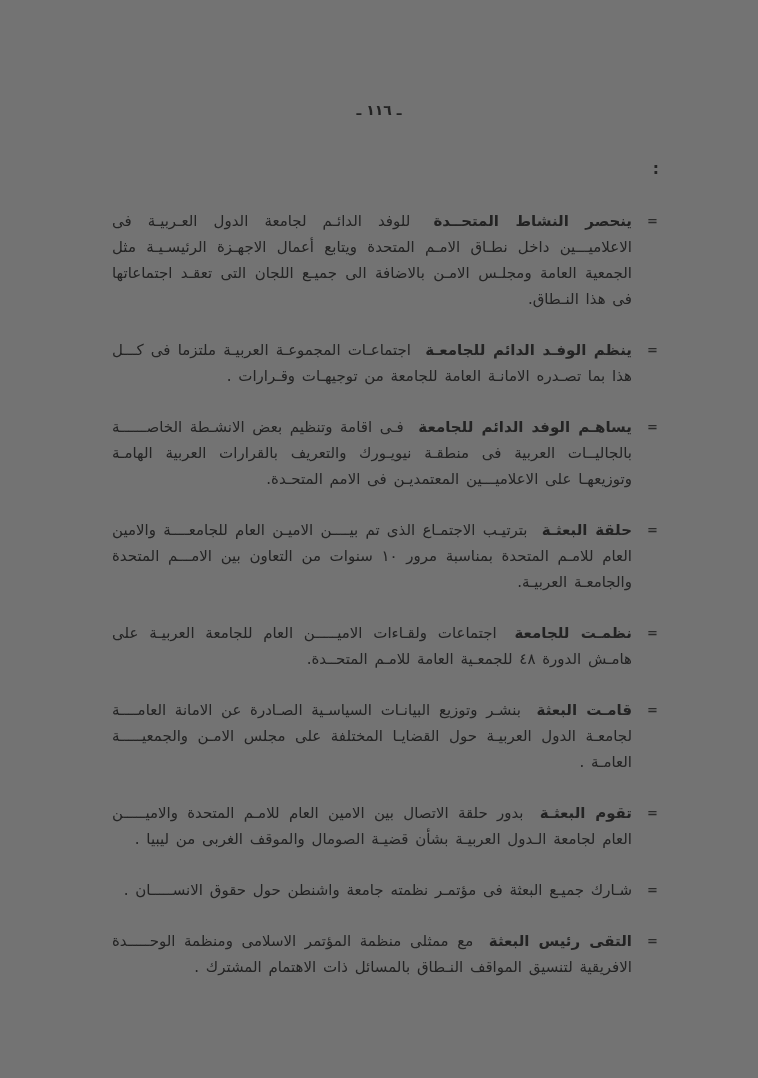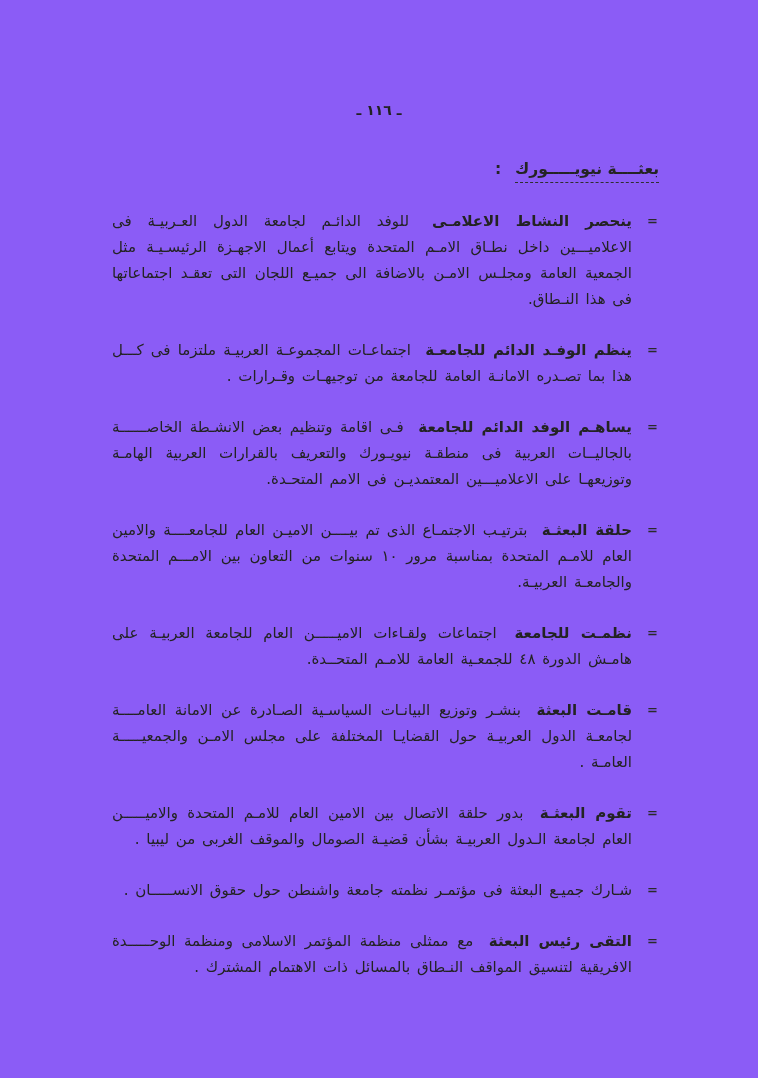--- a/index.html
+++ b/index.html
@@ -8,21 +8,21 @@
     height: 1078px;
     background: #fbfbf8;
     font-family: "DejaVu Sans", sans-serif;
     color: #1f1f1f;
     overflow: hidden;
   }
   .sheet {
     position: relative;
     width: 758px;
     height: 1078px;
-    background: #8b5cf6;
+    background: #737373;
   }
   .page-number {
     position: absolute;
     top: 102px;
     left: 0;
     width: 100%;
     text-align: center;
     direction: rtl;
     font-size: 14px;
     font-weight: bold;
@@ -79,28 +79,27 @@
   .lead:not(:empty) { padding-left: 7px; }
 </style>
 </head>
 <body>
 
 <div class="sheet">
 
   <div class="page-number">ـ ١١٦ ـ</div>
 
   <div class="heading">
-    <span class="heading-text">بعثــــة نيويـــــورك</span>
     <span class="heading-colon">:</span>
   </div>
 
   <div class="items">
   <div class="item">
     <span class="marker">=</span>
-    <p class="body"><b class="lead">ينحصر النشاط الاعلامـى</b><span> للوفد الدائـم لجامعة الدول العـربيـة فى الاعلاميـــين داخل نطـاق الامـم المتحدة ويتابع أعمال الاجهـزة الرئيسـيـة مثل الجمعية العامة ومجلـس الامـن بالاضافة الى جميـع اللجان التى تعقـد اجتماعاتها فى هذا النـطاق.</span></p>
+    <p class="body"><b class="lead">ينحصر النشاط المتحــدة</b><span> للوفد الدائـم لجامعة الدول العـربيـة فى الاعلاميـــين داخل نطـاق الامـم المتحدة ويتابع أعمال الاجهـزة الرئيسـيـة مثل الجمعية العامة ومجلـس الامـن بالاضافة الى جميـع اللجان التى تعقـد اجتماعاتها فى هذا النـطاق.</span></p>
   </div>
 
   <div class="item">
     <span class="marker">=</span>
     <p class="body"><b class="lead">ينظم الوفـد الدائم للجامعـة</b><span> اجتماعـات المجموعـة العربيـة ملتزما فى كـــل هذا بما تصـدره الامانـة العامة للجامعة من توجيهـات وقـرارات .</span></p>
   </div>
 
   <div class="item">
     <span class="marker">=</span>
     <p class="body"><b class="lead">يساهـم الوفد الدائم للجامعة</b><span> فـى اقامة وتنظيم بعض الانشـطة الخاصــــــة بالجاليــات العربية فى منطقـة نيويـورك والتعريف بالقرارات العربية الهامـة وتوزيعهـا على الاعلاميـــين المعتمديـن فى الامم المتحـدة.</span></p>

